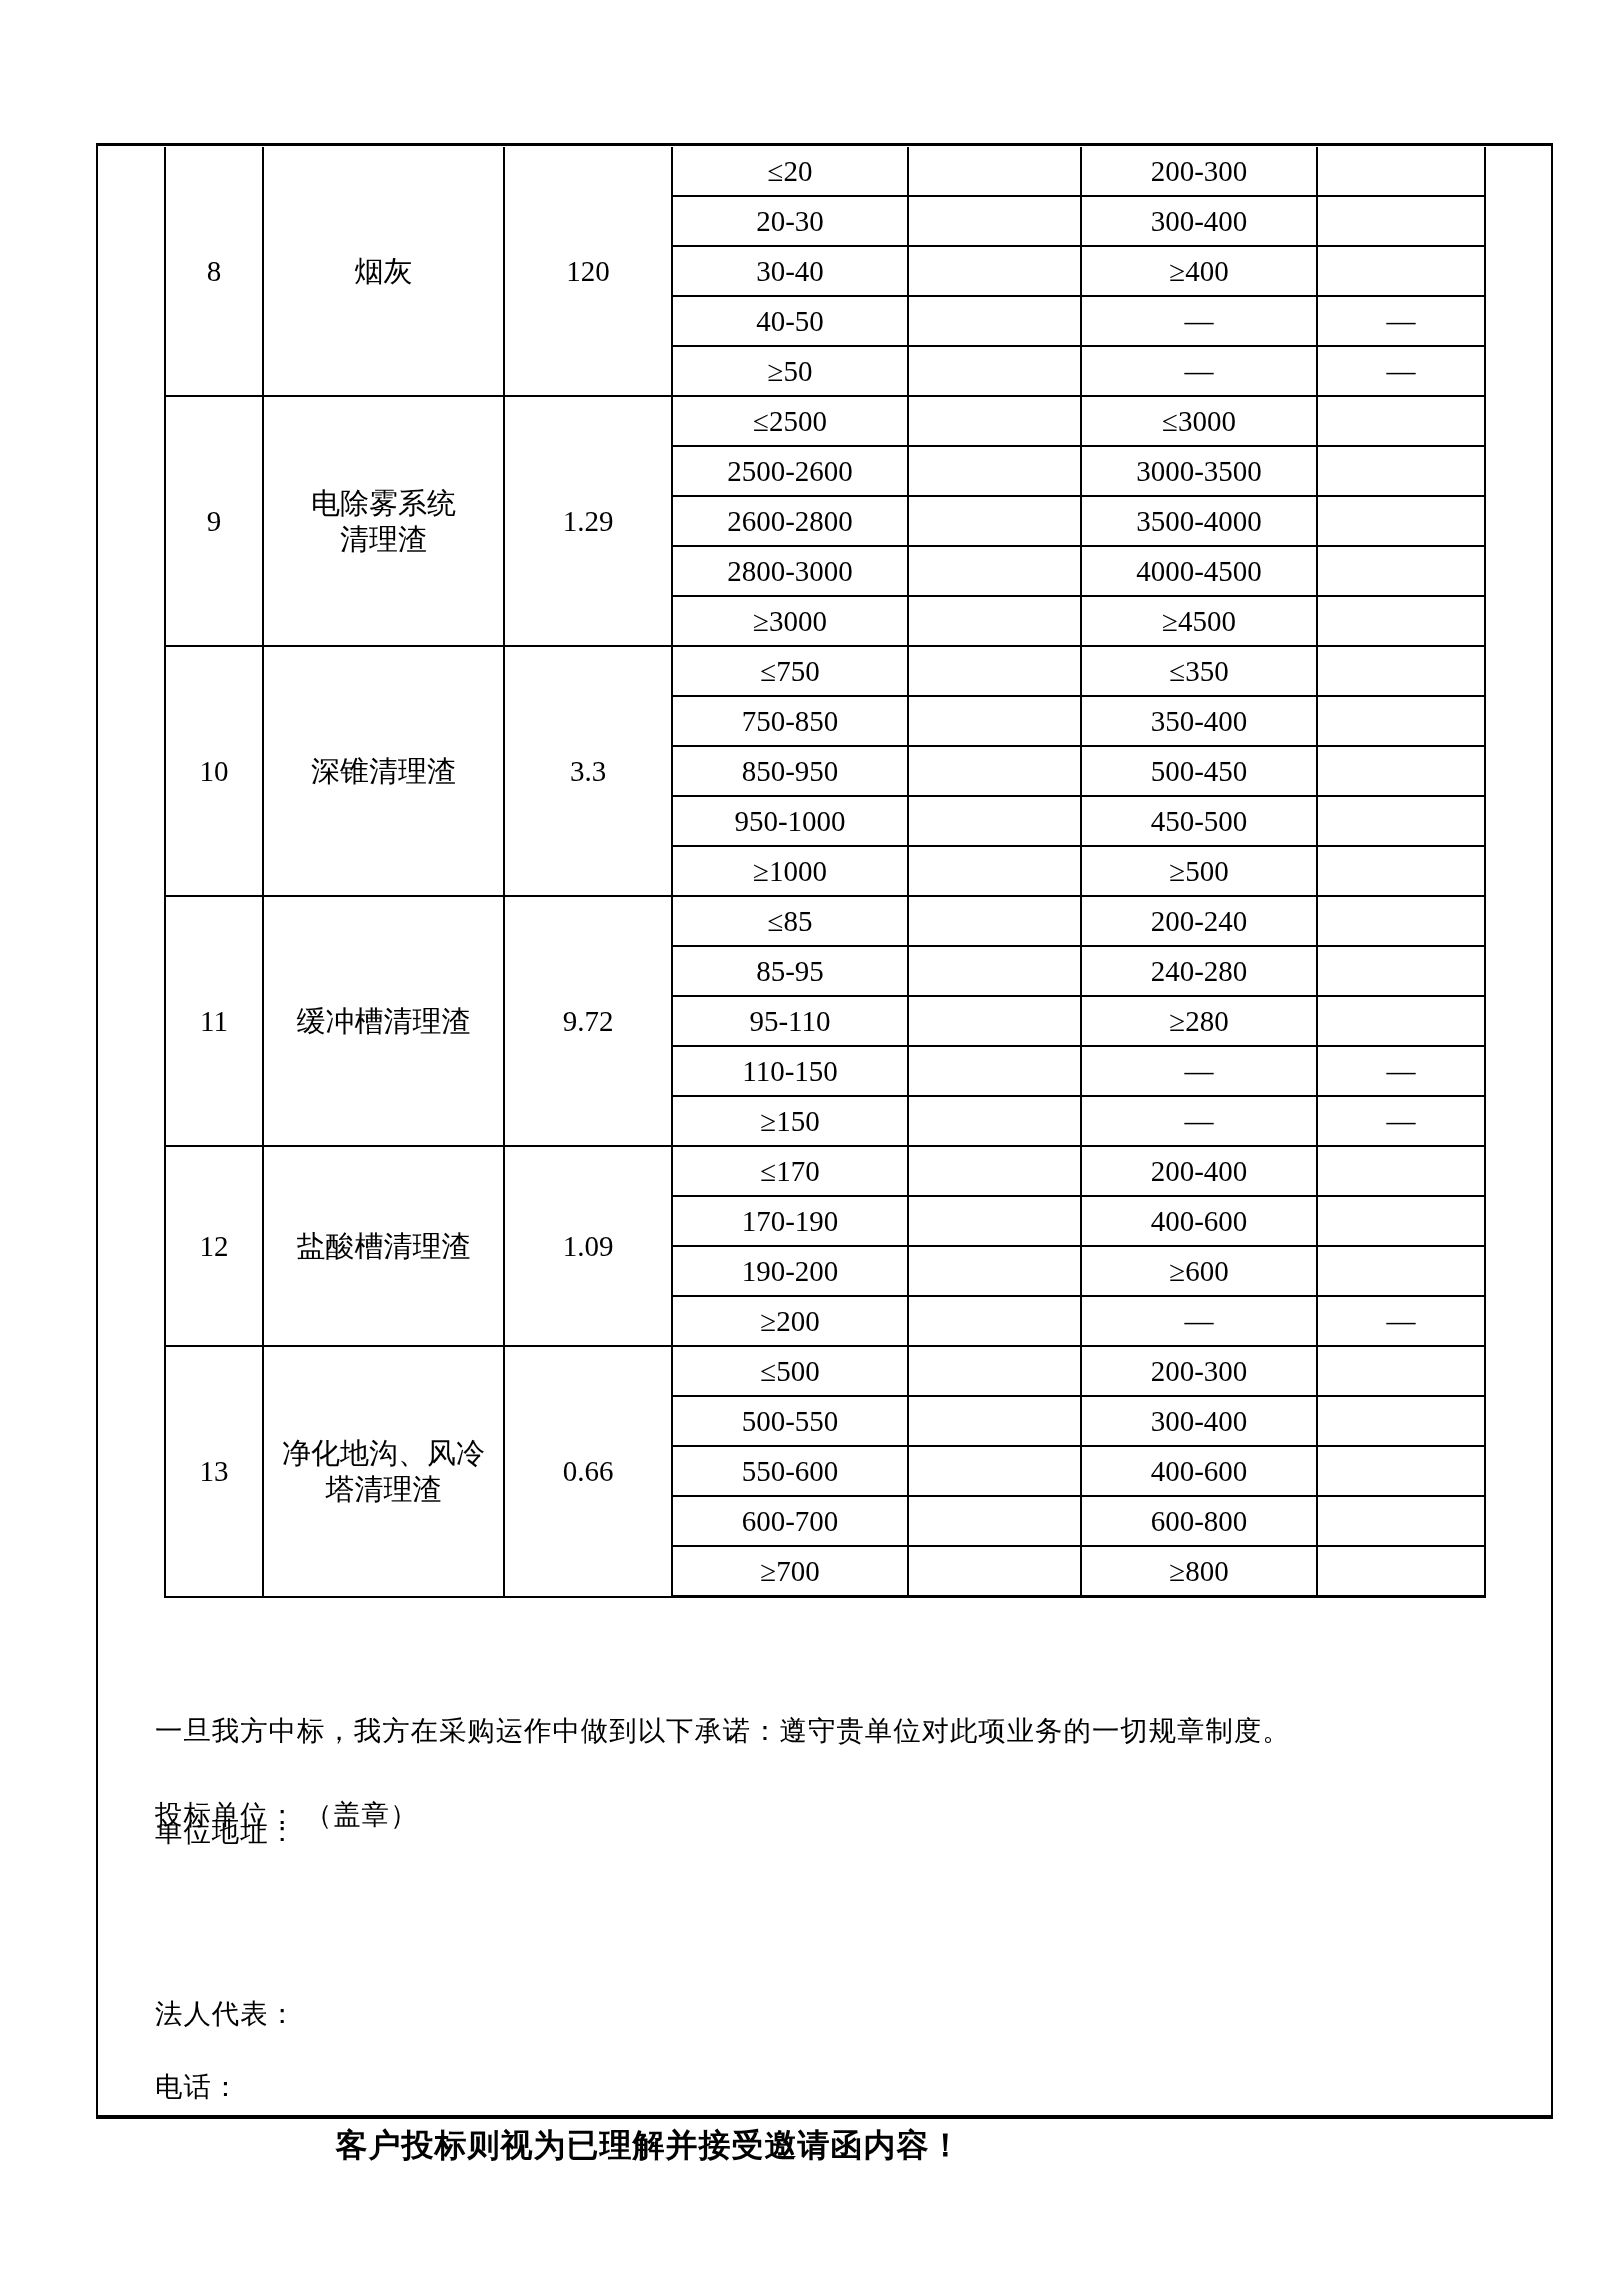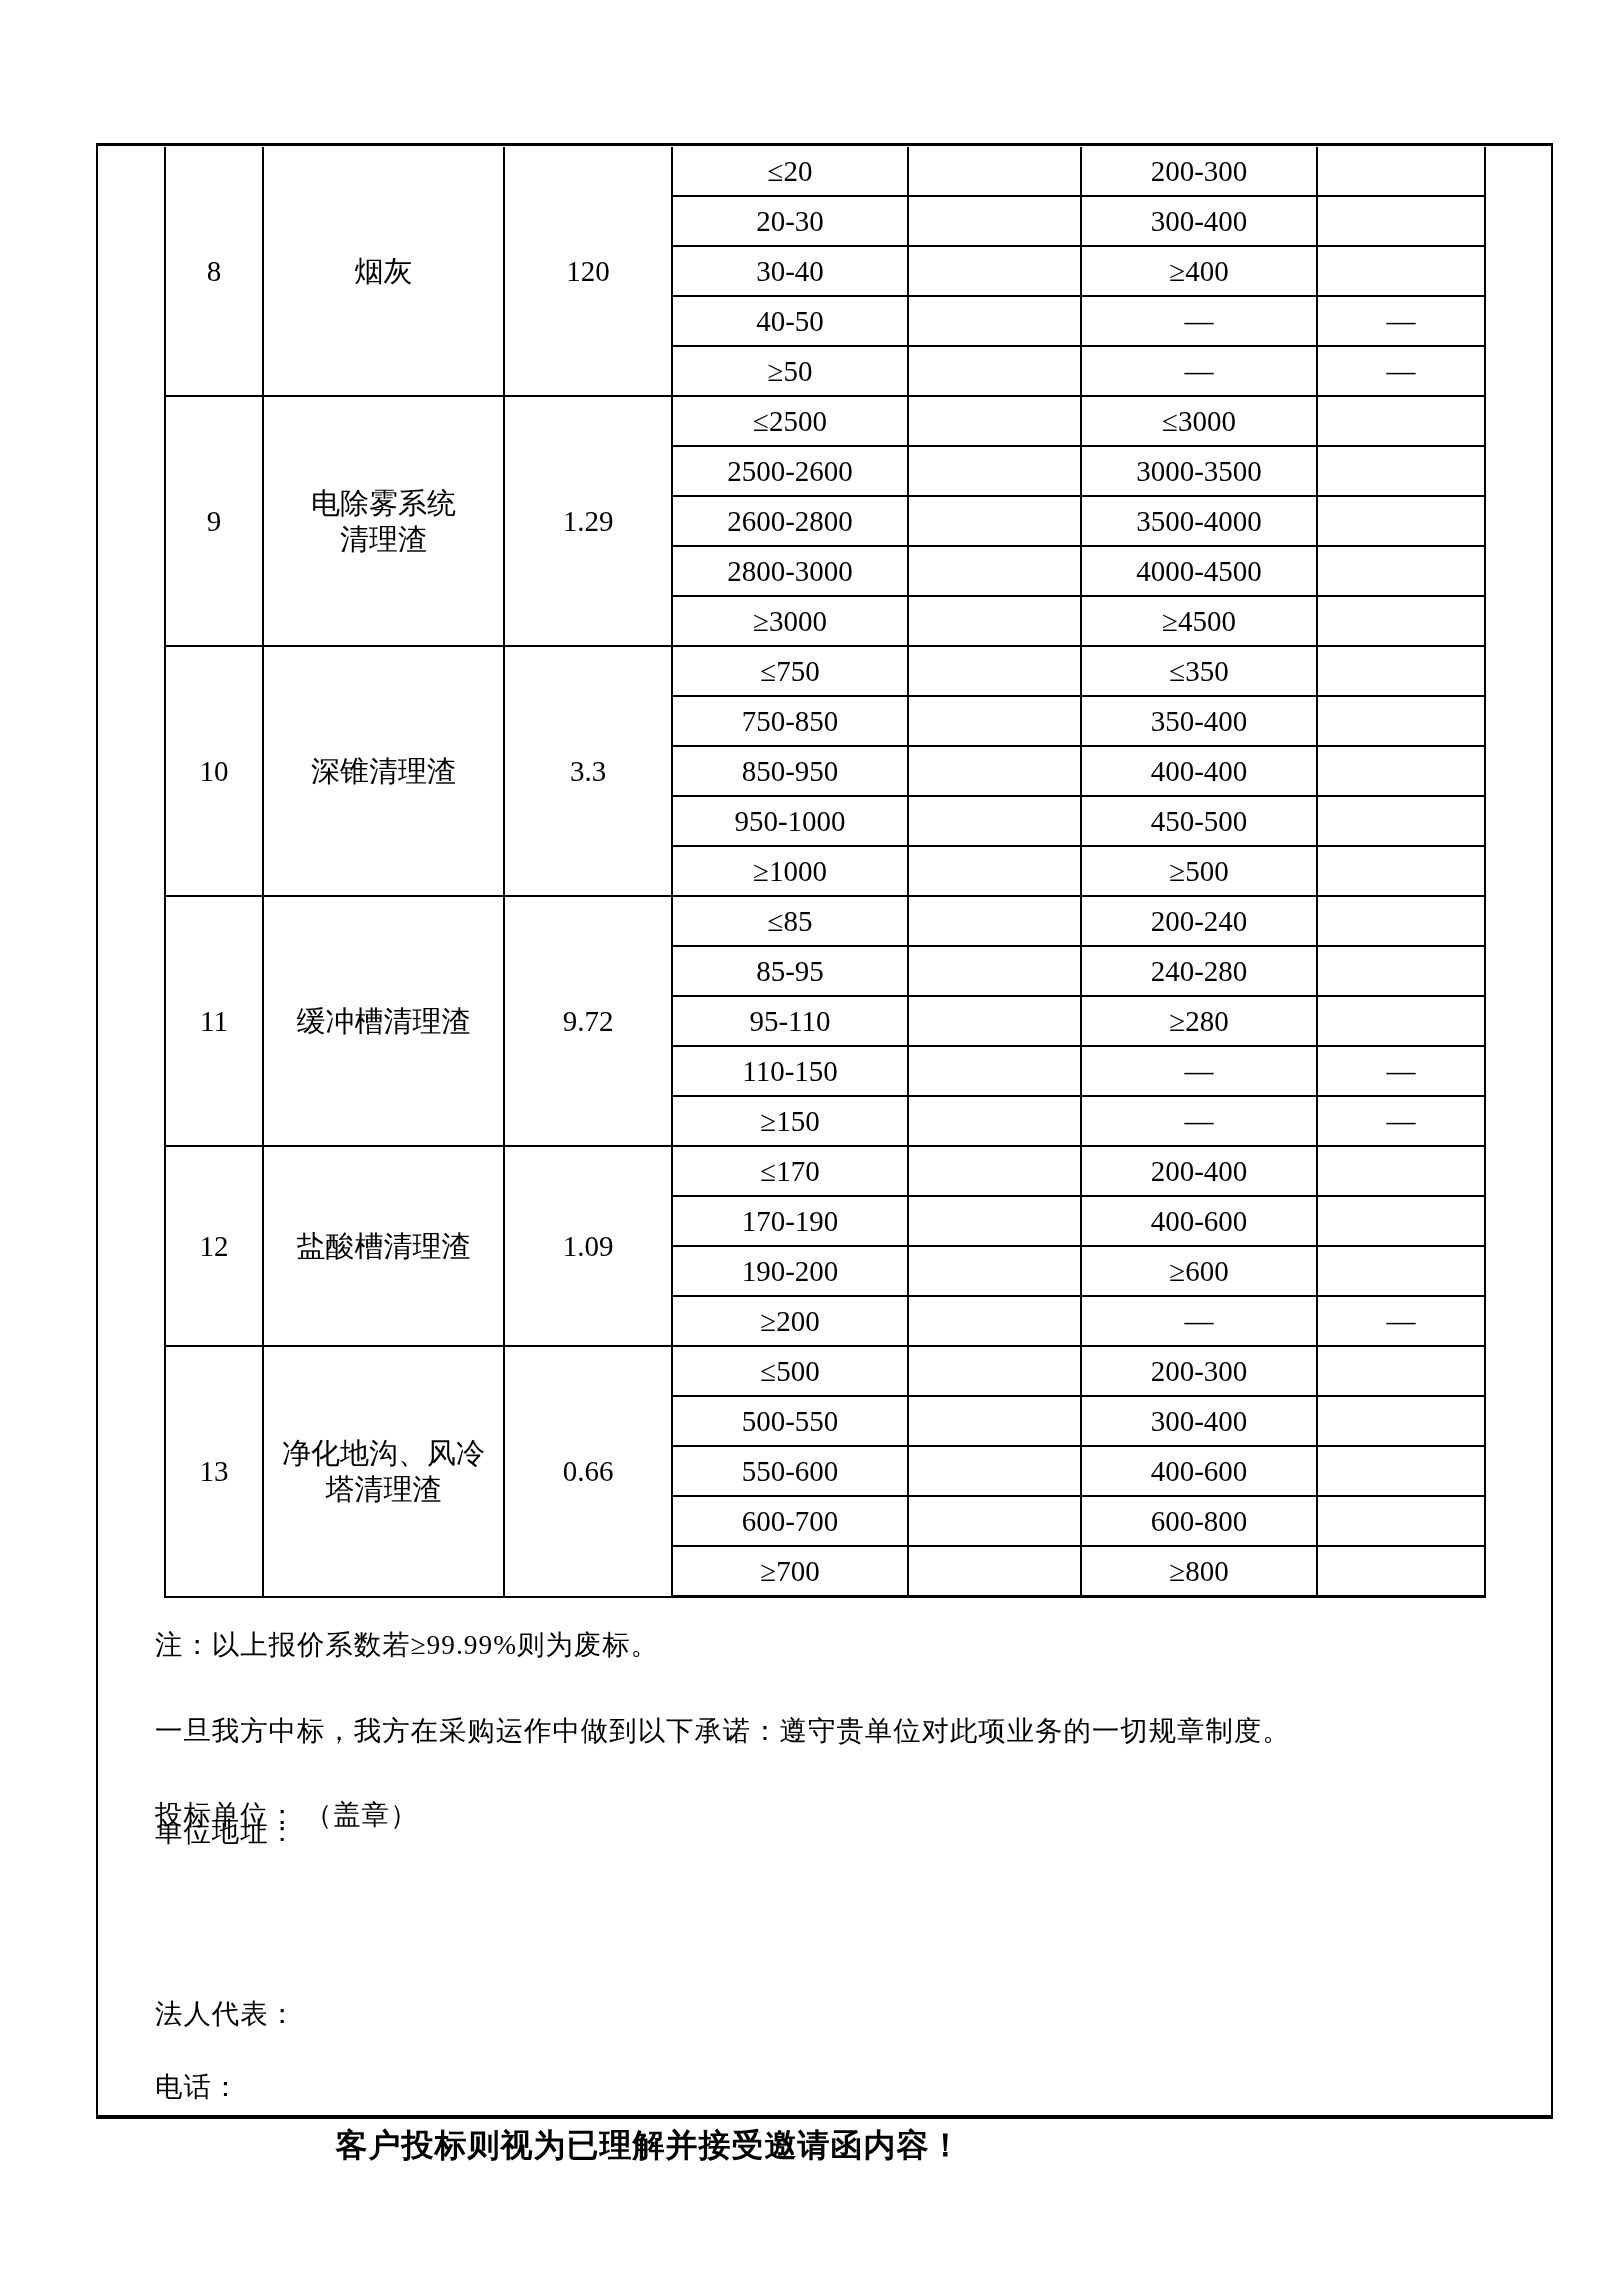--- a/index.html
+++ b/index.html
@@ -125,21 +125,21 @@
       </tr>
       <tr>
         <td>750-850</td>
         <td></td>
         <td>350-400</td>
         <td></td>
       </tr>
       <tr>
         <td>850-950</td>
         <td></td>
-        <td>400-400</td>
+        <td>500-450</td>
         <td></td>
       </tr>
       <tr>
         <td>950-1000</td>
         <td></td>
         <td>450-500</td>
         <td></td>
       </tr>
       <tr>
         <td>≥1000</td>
@@ -248,21 +248,20 @@
       </tr>
       <tr class="last">
         <td>≥700</td>
         <td></td>
         <td>≥800</td>
         <td></td>
       </tr>
     </tbody>
   </table>
 
-  <div class="txt" style="top:1627px">注：以上报价系数若≥99.99%则为废标。</div>
   <div class="txt" style="top:1713px">一旦我方中标，我方在采购运作中做到以下承诺：遵守贵单位对此项业务的一切规章制度。</div>
   <div class="txt" style="top:1797px">投标单位： （盖章）</div>
   <div class="txt" style="top:1814px">单位地址：</div>
   <div class="txt" style="top:1996px">法人代表：</div>
   <div class="txt" style="top:2069px">电话：</div>
 
   <div class="footer">客户投标则视为已理解并接受邀请函内容！</div>
 </div>
 
 

